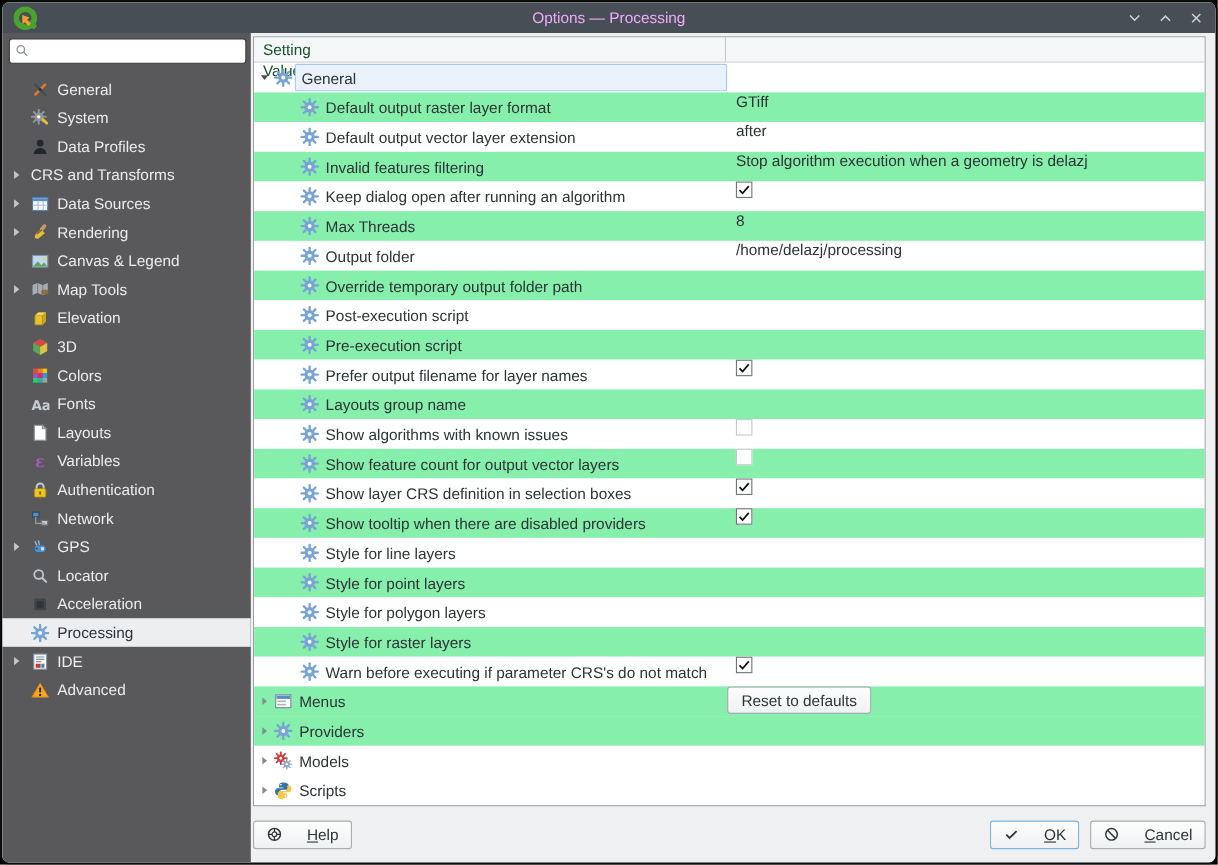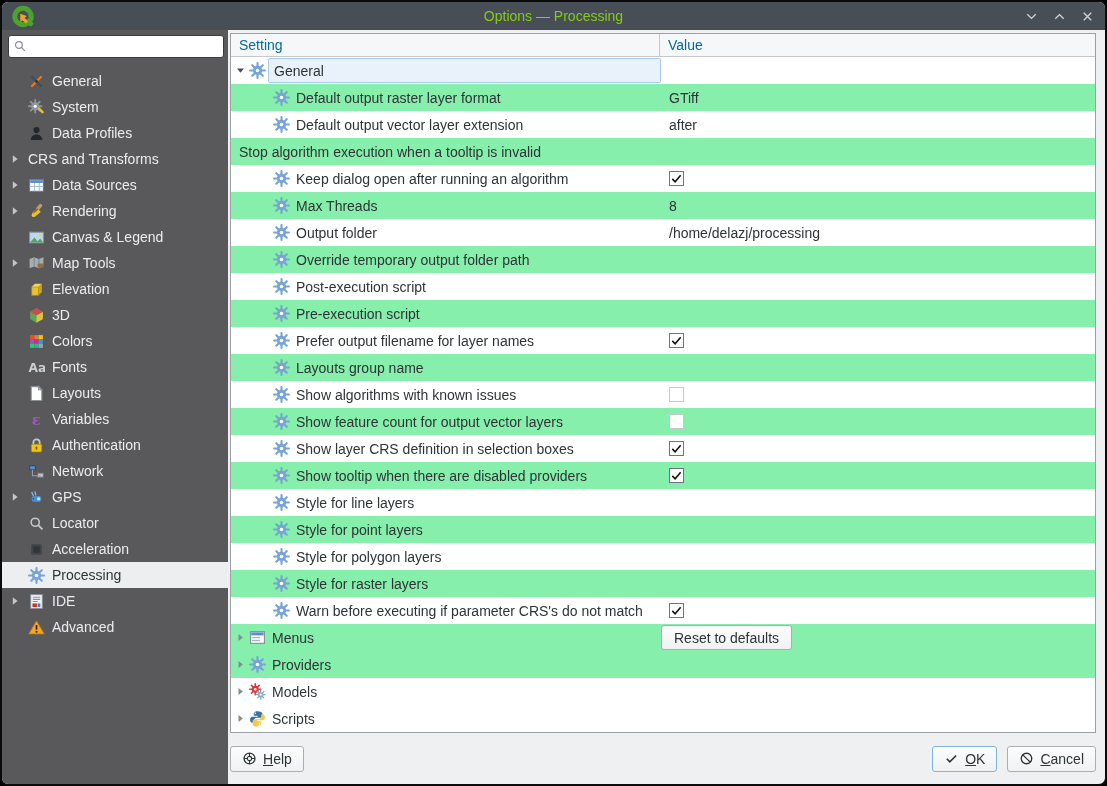--- a/index.html
+++ b/index.html
@@ -8,21 +8,21 @@
     font-family:"Liberation Sans",sans-serif;position:relative;overflow:hidden;
   }
   .window{
     position:absolute;inset:0;background:#eff0f1;border:2px solid #0b0b0b;
     border-radius:8px;overflow:hidden;box-sizing:border-box;
   }
   
   .titlebar{height:28px;background:#474e55;display:flex;align-items:center;padding:0 10px;position:relative;}
   .logo{width:24px;height:23px;display:inline-flex;}
   .logo svg{width:100%;height:100%;}
-  .title{position:absolute;left:0;right:0;text-align:center;color:#84cc16;font-size:14px;pointer-events:none;}
+  .title{position:absolute;left:0;right:0;text-align:center;color:#f0abfc;font-size:14px;pointer-events:none;}
   .controls{margin-left:auto;display:flex;gap:13px;align-items:center;z-index:2;}
   .winbtn{width:15px;height:15px;display:inline-flex;cursor:pointer;}
   .winbtn svg{width:100%;height:100%;}
   
   .main{display:flex;height:calc(100% - 28px);}
   .sidebar{width:226px;background:#59595b;display:flex;flex-direction:column;flex:none;}
   .search{margin:5px 4px 2px 6px;height:21px;background:#fff;border:1px solid #3b3b3d;border-radius:3px;
     display:flex;align-items:center;padding:0 4px;gap:2px;}
   .search .mag{width:15px;height:15px;display:inline-flex;flex:none;}
   .search input{border:none;outline:none;flex:1;font-size:13px;background:transparent;min-width:0;
@@ -32,43 +32,43 @@
   .nav li.selected{background:#eceef0;color:#2e3436;}
   .nav .arr{width:18px;height:10px;display:inline-flex;justify-content:flex-start;flex:none;}
   .nav .arr svg{width:10px;height:10px;}
   .nav .nicon{width:17px;height:17px;margin-right:7px;display:inline-flex;flex:none;}
   .nav .nicon svg{width:100%;height:100%;}
   .nav .nlabel{white-space:nowrap;}
   
   .content{flex:1;display:flex;flex-direction:column;padding:3px 9px 0 2px;box-sizing:border-box;min-width:0;}
   .table-wrap{border:1px solid #9ca0a4;background:#fff;height:700px;box-sizing:border-box;overflow:hidden;}
   .thead{display:flex;height:22px;background:#f6f7f8;border-bottom:1px solid #c6c9cb;
-    font-size:14px;color:#0369a1;align-items:flex-end;}
+    font-size:14px;color:#14532d;align-items:flex-start;flex-direction:column;}
   .th{display:flex;align-items:center;height:100%;box-sizing:border-box;}
   .th-setting{width:429px;padding-left:8px;border-right:1px solid #c6c9cb;flex:none;}
   .th-value{flex:1;padding-left:8px;}
   .row{display:flex;height:27px;align-items:center;font-size:14px;color:#2e3436;background:#fff;}
   .row.alt{background:#86efac;}
   .cell-setting{width:430px;flex:none;display:flex;align-items:center;height:100%;position:relative;box-sizing:border-box;}
-  .cell-value{flex:1;display:flex;align-items:center;height:100%;padding-left:8px;box-sizing:border-box;min-width:0;}
+  .cell-value{flex:1;display:flex;align-items:flex-start;height:100%;padding-left:8px;box-sizing:border-box;min-width:0;}
   .cell-value.nopad{padding-left:0;}
   .twarr{width:9px;height:9px;margin-left:5px;margin-right:4px;display:inline-flex;flex:none;}
   .twarr svg{width:100%;height:100%;}
   .indent{width:42px;flex:none;}
   .ricon{width:17px;height:17px;margin-right:6px;display:inline-flex;flex:none;}
   .ricon svg{width:100%;height:100%;}
   .hl{position:absolute;left:37px;right:0;top:1px;bottom:1px;background:#e9f1fa;border:1px solid #a9c9e8;
     border-radius:2px;display:flex;align-items:center;padding-left:5px;box-sizing:border-box;}
   .vtext{white-space:nowrap;overflow:hidden;text-overflow:ellipsis;}
   .cb{width:15px;height:15px;border:1px solid #70757a;background:#fff;box-sizing:border-box;
     display:inline-flex;align-items:center;justify-content:center;cursor:pointer;}
   .cb.off{border-color:#c6cacd;}
   .cb svg{width:13px;height:13px;}
   
-  .btn{display:inline-flex;align-items:center;gap:6px;height:26px;padding:0 11px;
+  .btn{display:inline-flex;align-items:center;gap:22px;height:26px;padding:0 11px;
     background:linear-gradient(#fdfdfd,#f0f1f2);border:1px solid #aaaeb2;border-radius:3px;
     font-size:14px;color:#2e3436;font-family:"Liberation Sans",sans-serif;cursor:pointer;}
   .btn .bicon{width:15px;height:15px;display:inline-flex;}
   .btn .bicon svg{width:100%;height:100%;}
   .btn .u{text-decoration:underline;}
   .btn.ok{border-color:#7eb3e0;justify-content:flex-end;}
   .rbtn{height:25px;padding:0 12px;background:linear-gradient(#fdfdfd,#f0f1f2);
     border:1px solid #aaaeb2;border-radius:3px;font-size:14px;color:#2e3436;
     font-family:"Liberation Sans",sans-serif;cursor:pointer;}
   .footer{flex:1;display:flex;align-items:center;gap:10px;}
@@ -469,22 +469,40 @@
                     <circle cx="8" cy="8" r="1.7" fill="#fff"></circle>
                   </svg>
                 </span>
                 <span>Default output vector layer extension</span>
               </div>
               <div class="cell-value">
                 <span class="vtext">after</span>
               </div>
             </div>
             <div class="row alt">
-              <div class="cell-value">
-                <span class="vtext">Stop algorithm execution when a tooltip is invalid</span>
+              <div class="cell-setting">
+                <span class="indent"></span>
+                <span class="ricon">
+                  <svg viewBox="0 0 16 16">
+                    <rect x="7" y="0" width="2" height="4.5" rx="1" transform="rotate(0 8 8)" fill="#77a4d5"></rect>
+                    <rect x="7" y="0" width="2" height="4.5" rx="1" transform="rotate(45 8 8)" fill="#77a4d5"></rect>
+                    <rect x="7" y="0" width="2" height="4.5" rx="1" transform="rotate(90 8 8)" fill="#77a4d5"></rect>
+                    <rect x="7" y="0" width="2" height="4.5" rx="1" transform="rotate(135 8 8)" fill="#77a4d5"></rect>
+                    <rect x="7" y="0" width="2" height="4.5" rx="1" transform="rotate(180 8 8)" fill="#77a4d5"></rect>
+                    <rect x="7" y="0" width="2" height="4.5" rx="1" transform="rotate(225 8 8)" fill="#77a4d5"></rect>
+                    <rect x="7" y="0" width="2" height="4.5" rx="1" transform="rotate(270 8 8)" fill="#77a4d5"></rect>
+                    <rect x="7" y="0" width="2" height="4.5" rx="1" transform="rotate(315 8 8)" fill="#77a4d5"></rect>
+                    <circle cx="8" cy="8" r="4.4" fill="#77a4d5"></circle>
+                    <circle cx="8" cy="8" r="1.7" fill="#fff"></circle>
+                  </svg>
+                </span>
+                <span>Invalid features filtering</span>
+              </div>
+              <div class="cell-value">
+                <span class="vtext">Stop algorithm execution when a geometry is delazj</span>
               </div>
             </div>
             <div class="row">
               <div class="cell-setting">
                 <span class="indent"></span>
                 <span class="ricon">
                   <svg viewBox="0 0 16 16">
                     <rect x="7" y="0" width="2" height="4.5" rx="1" transform="rotate(0 8 8)" fill="#77a4d5"></rect>
                     <rect x="7" y="0" width="2" height="4.5" rx="1" transform="rotate(45 8 8)" fill="#77a4d5"></rect>
                     <rect x="7" y="0" width="2" height="4.5" rx="1" transform="rotate(90 8 8)" fill="#77a4d5"></rect>

